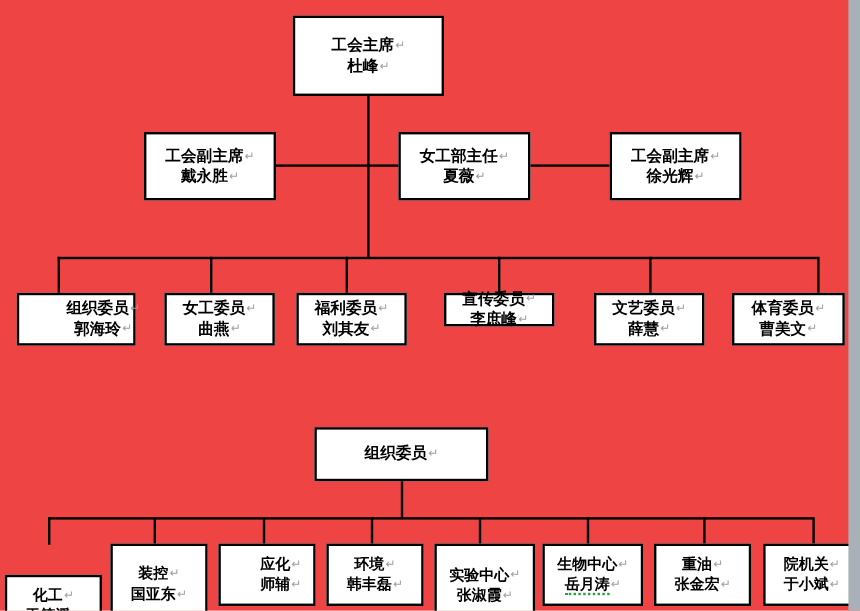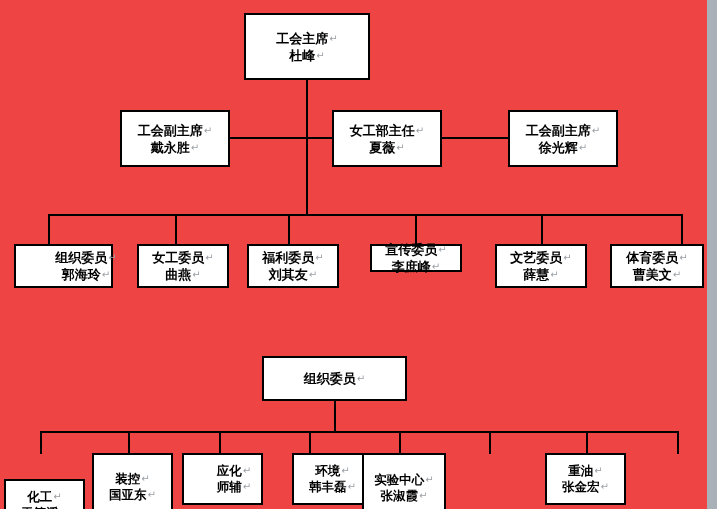--- a/index.html
+++ b/index.html
@@ -164,32 +164,40 @@
   <div class="node small" style="left:92px; top:453px; width:81px; height:68px;">
     <span class="line"><span>装控</span><span class="pilcrow">↵</span></span>
     <span class="line"><span>国亚东</span><span class="pilcrow">↵</span></span>
   </div>
 
   <div class="node small" style="left:182px; top:453px; width:81px; height:52px;padding-left:23px;">
     <span class="line"><span>应化</span><span class="pilcrow">↵</span></span>
     <span class="line"><span>师辅</span><span class="pilcrow">↵</span></span>
   </div>
 
-  <div class="node small" style="left:272px; top:453px; width:81px; height:52px;margin-left:20px;">
+  <div class="node small" style="left:272px; top:453px; width:81px; height:52px;">
     <span class="line"><span>环境</span><span class="pilcrow">↵</span></span>
     <span class="line"><span>韩丰磊</span><span class="pilcrow">↵</span></span>
   </div>
 
   <div class="node small" style="left:362px; top:453px; width:84px; height:69px;">
     <span class="line"><span>实验中心</span><span class="pilcrow">↵</span></span>
     <span class="line"><span>张淑霞</span><span class="pilcrow">↵</span></span>
   </div>
 
+  <div class="node small" style="left:452px; top:453px; width:84px; height:52px;">
+    <span class="line"><span>生物中心</span><span class="pilcrow">↵</span></span>
+    <span class="line"><span class="misspell">岳月涛</span><span class="pilcrow">↵</span></span>
+  </div>
 
   <div class="node small" style="left:545px; top:453px; width:81px; height:52px;">
     <span class="line"><span>重油</span><span class="pilcrow">↵</span></span>
     <span class="line"><span>张金宏</span><span class="pilcrow">↵</span></span>
   </div>
 
+  <div class="node small" style="left:636px; top:453px; width:81px; height:52px;">
+    <span class="line"><span>院机关</span><span class="pilcrow">↵</span></span>
+    <span class="line"><span>于小斌</span><span class="pilcrow">↵</span></span>
+  </div>
 
 </div>
 
 <div id="scroll-strip"></div>
 
 </body></html>

